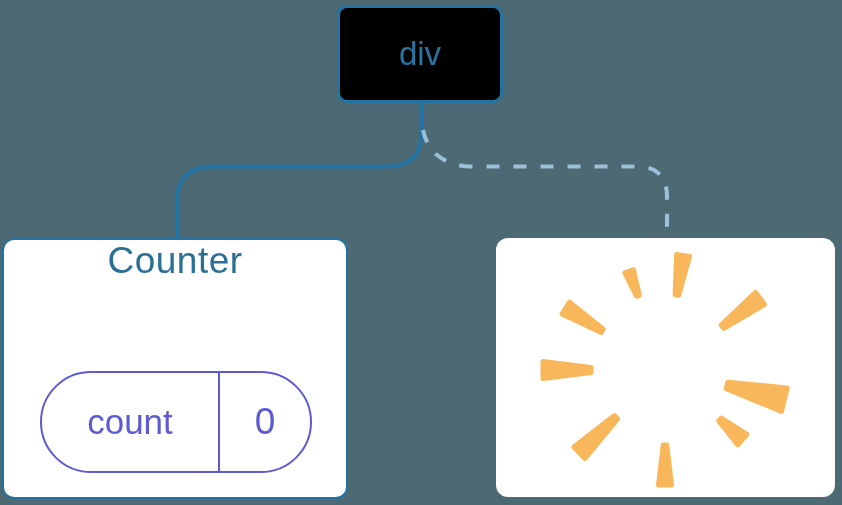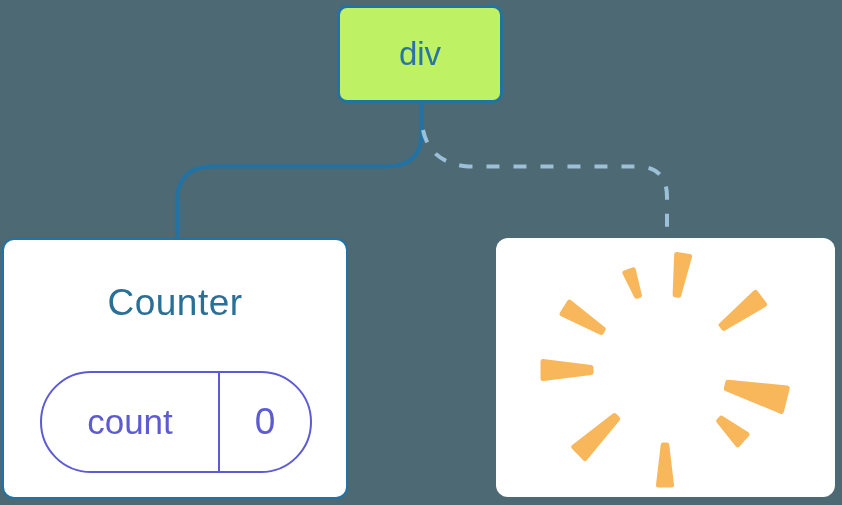--- a/index.html
+++ b/index.html
@@ -29,21 +29,21 @@
   .connector-dashed {
     fill: none;
     stroke: #9cc0d8;
     stroke-width: 4;
     stroke-dasharray: 13 14;
   }
   .node-div {
     position: absolute;
     left: 337px; top: 5px;
     width: 166px; height: 98px;
-    background: #bef264;
+    background: #000000;
     border: 3px solid #2273a3;
     border-radius: 10px;
     box-sizing: border-box;
     display: flex;
     align-items: center;
     justify-content: center;
     color: #2a74a4;
     font-size: 33px;
     font-weight: 500;
   }
@@ -52,21 +52,20 @@
     background: #ffffff;
     box-sizing: border-box;
   }
   .counter-card {
     left: 2px; top: 238px;
     width: 346px; height: 261px;
     border: 2.5px solid #2273a3;
     border-radius: 12px;
   }
   .counter-title {
-    margin-top: 42px;
     text-align: center;
     color: #2a6f96;
     font-size: 37px;
     font-weight: 500;
     letter-spacing: 0.5px;
   }
   .state-pill {
     position: absolute;
     left: 36px; top: 131px;
     width: 272px; height: 102px;

